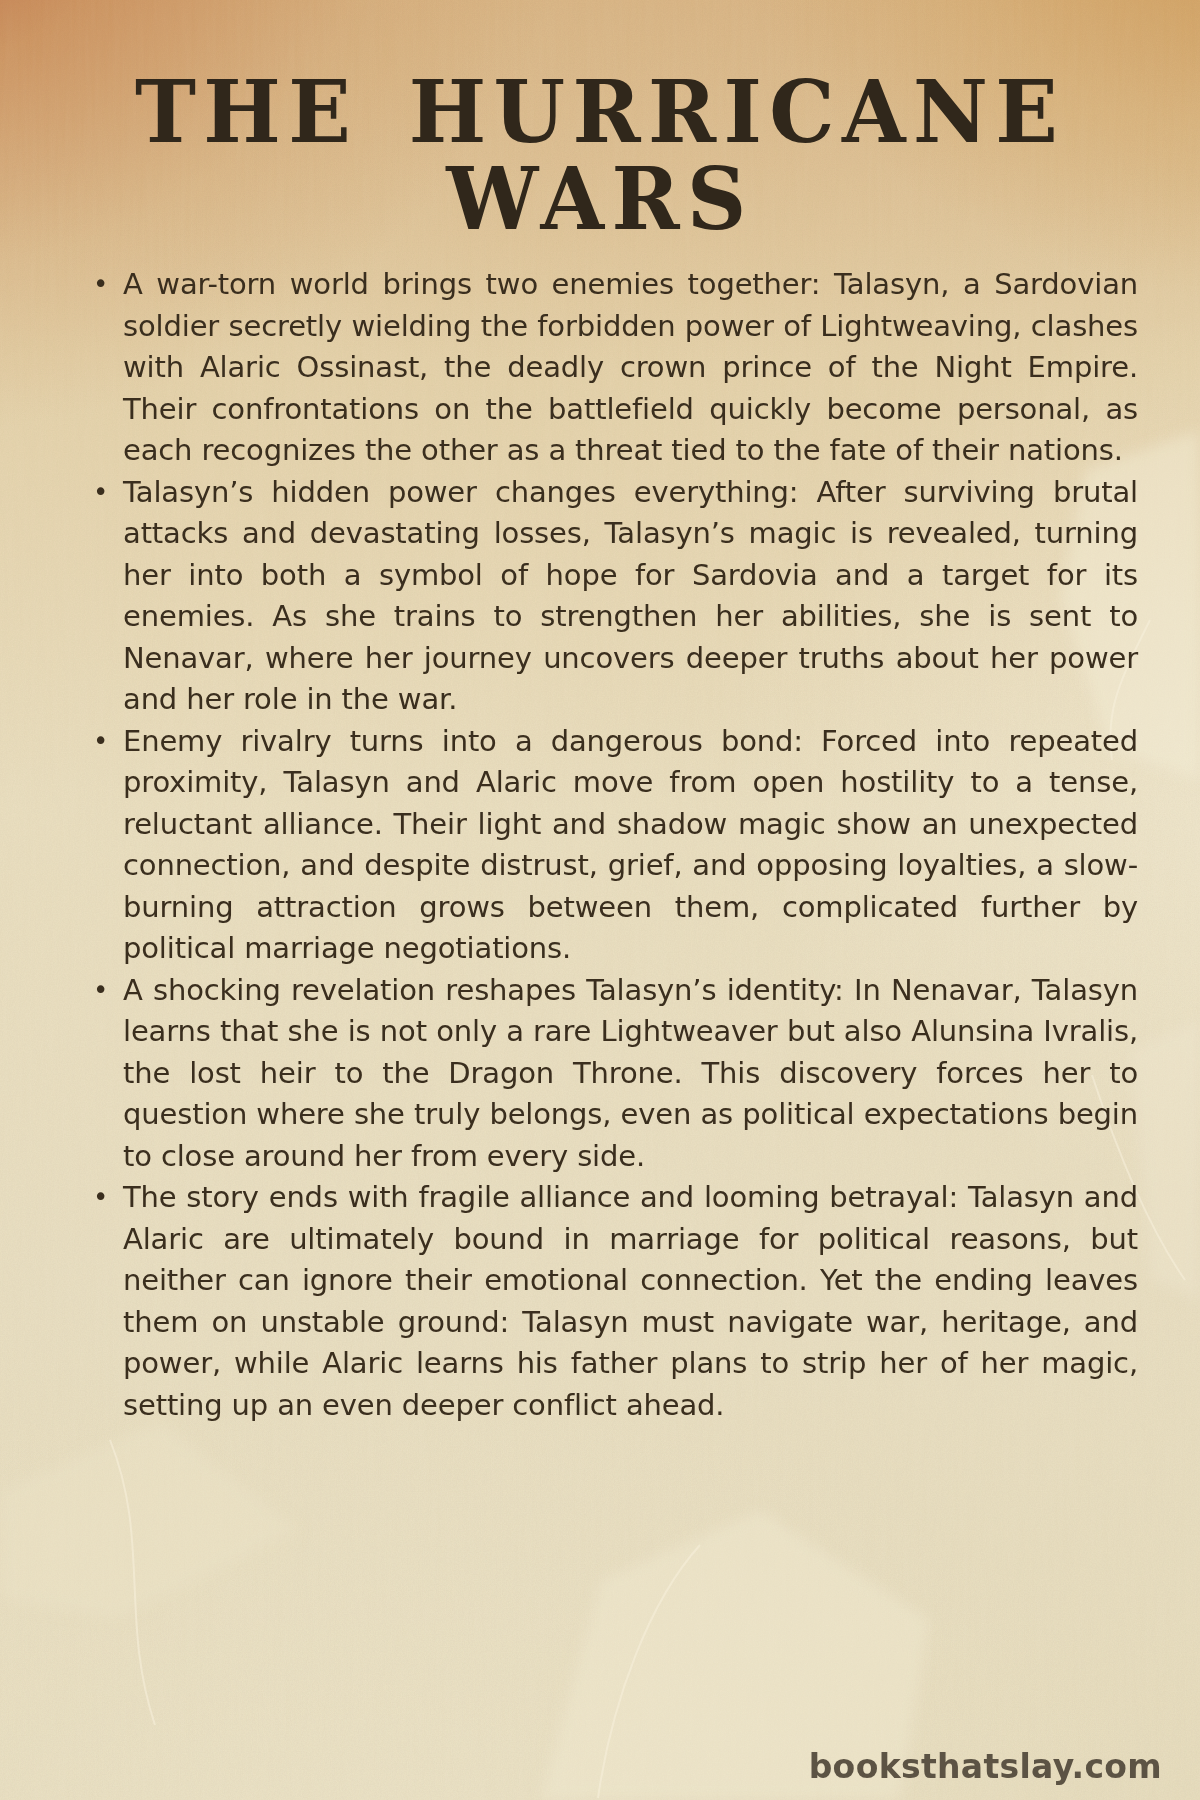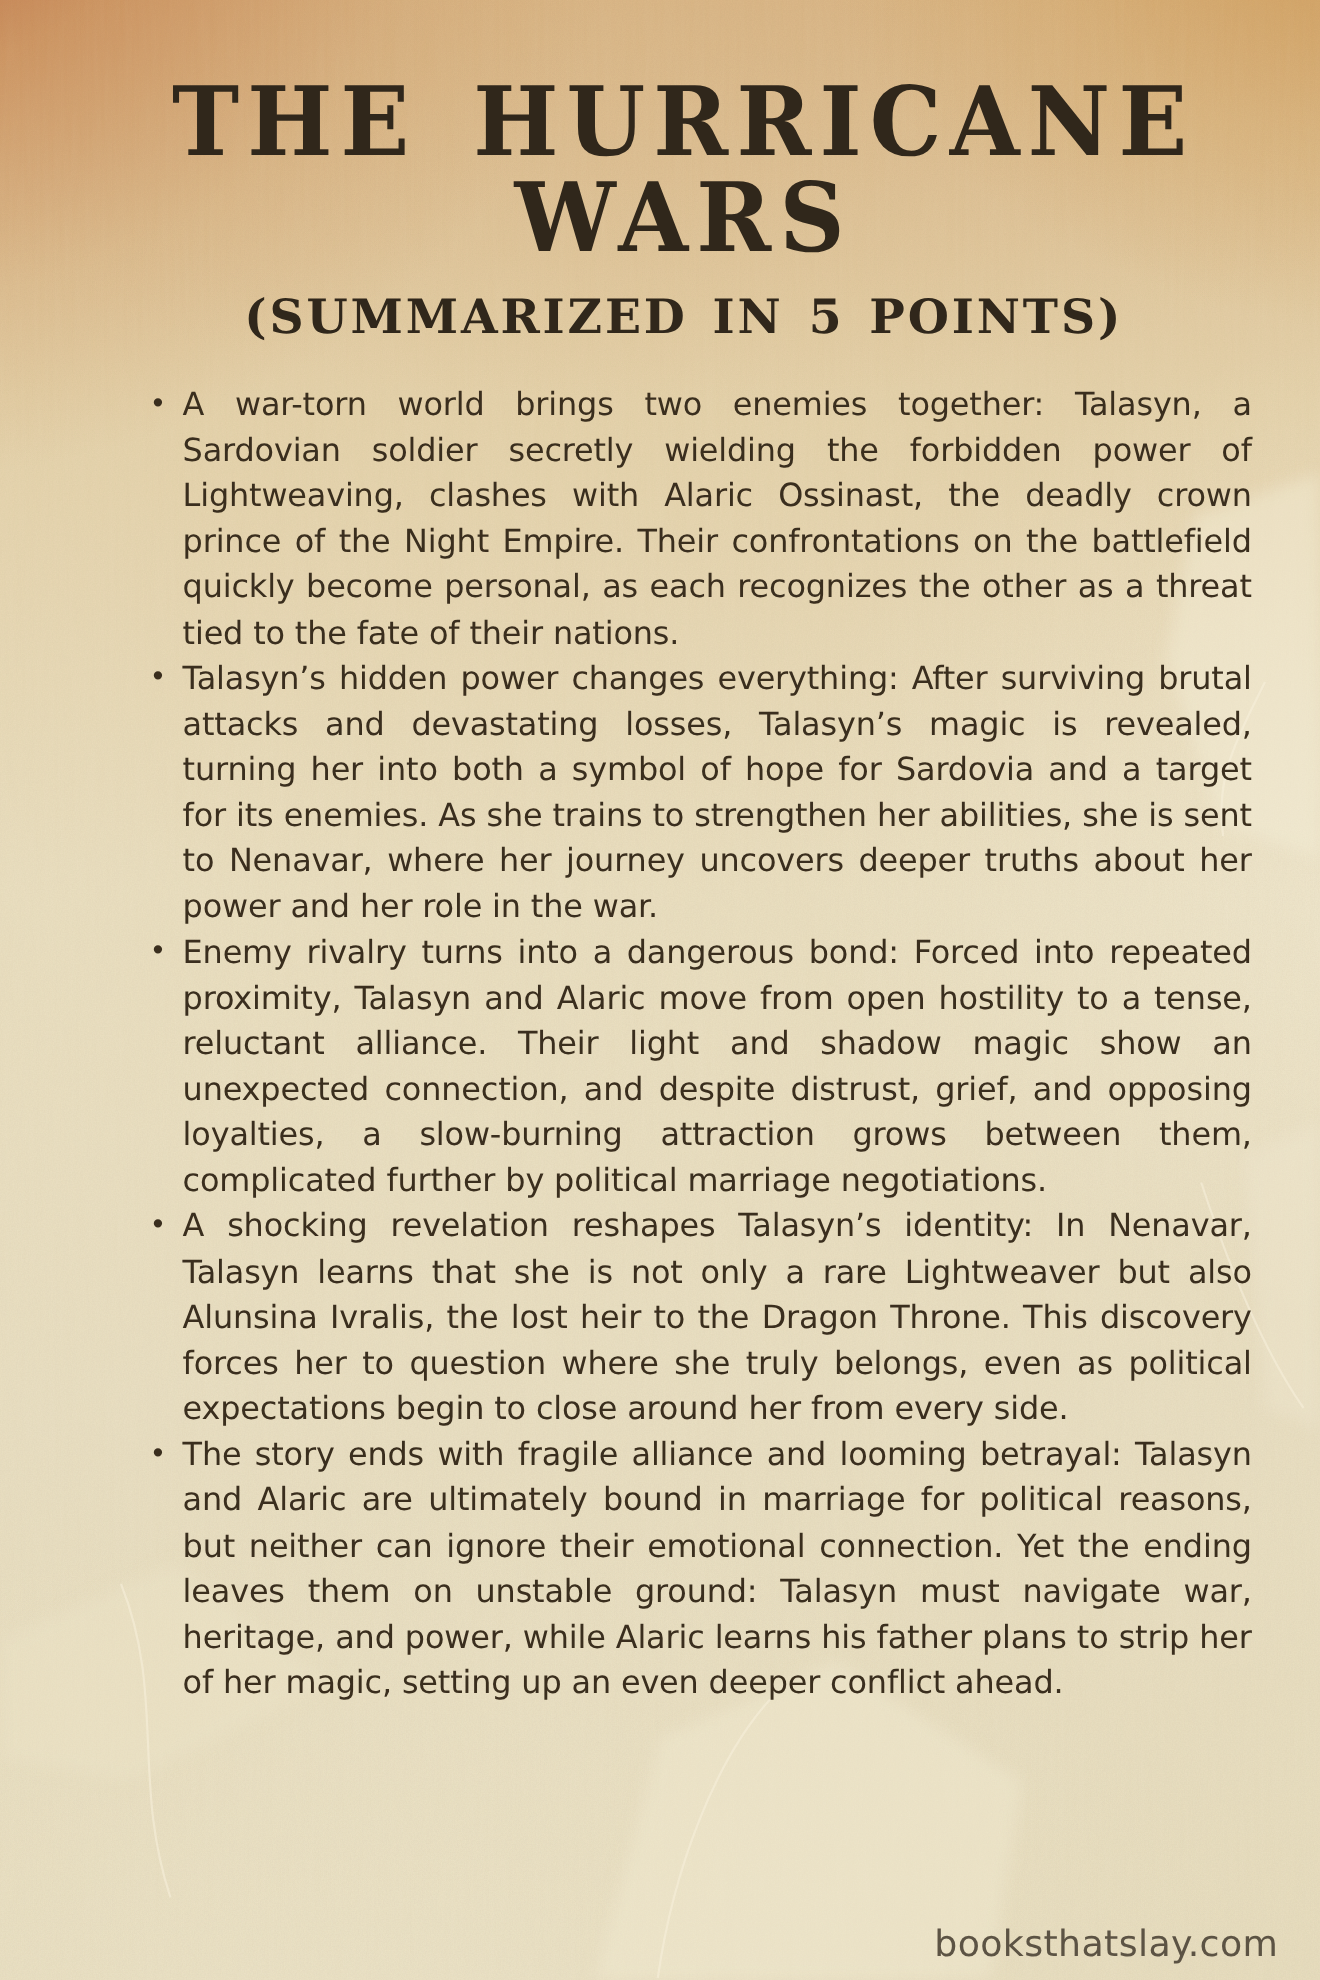--- a/index.html
+++ b/index.html
@@ -26,21 +26,20 @@
   svg.overlay {
     position: absolute;
     inset: 0;
     pointer-events: none;
   }
   svg.grain-layer rect.grain { mix-blend-mode: multiply; }
 
   .content {
     position: relative;
     z-index: 2;
-    margin-left: 43px;
   }
   header { text-align: center; }
   h1.title {
     margin: 0;
     padding-top: 64px;
     font-family: "DejaVu Serif", "Liberation Serif", serif;
     font-weight: 700;
     font-size: 82px;
     line-height: 1.0;
     letter-spacing: 0.09em;
@@ -81,21 +80,21 @@
     left: -30px;
     top: 0;
     font-size: 26px;
     color: #3a2e1e;
   }
   .watermark {
     position: absolute;
     right: 38px;
     bottom: 14px;
     z-index: 3;
-    font-weight: 400;
+    font-weight: 700;
     font-size: 33px;
     letter-spacing: 0.01em;
     color: #5c5344;
   }
 </style>
 </head>
 <body>
 
 <div class="page">
 
@@ -126,21 +125,20 @@
       <path d="M 155 1725 C 120 1620 150 1540 110 1440"></path>
       <path d="M 598 1798 C 612 1700 650 1600 700 1545"></path>
       <path d="M 1092 1075 C 1120 1160 1150 1230 1185 1280"></path>
       <path d="M 1150 620 C 1120 680 1105 710 1112 760"></path>
     </g>
   </svg>
 
   <div class="content">
     <header>
       <h1 class="title">THE HURRICANE WARS</h1>
-      <h2 class="subtitle">(SUMMARIZED IN 5 POINTS)</h2>
     </header>
 
     <main>
       <ul class="points">
           <li>A war-torn world brings two enemies together: Talasyn, a Sardovian soldier secretly wielding the forbidden power of Lightweaving, clashes with Alaric Ossinast, the deadly crown prince of the Night Empire. Their confrontations on the battlefield quickly become personal, as each recognizes the other as a threat tied to the fate of their nations.</li>
           <li>Talasyn’s hidden power changes everything: After surviving brutal attacks and devastating losses, Talasyn’s magic is revealed, turning her into both a symbol of hope for Sardovia and a target for its enemies. As she trains to strengthen her abilities, she is sent to Nenavar, where her journey uncovers deeper truths about her power and her role in the war.</li>
           <li>Enemy rivalry turns into a dangerous bond: Forced into repeated proximity, Talasyn and Alaric move from open hostility to a tense, reluctant alliance. Their light and shadow magic show an unexpected connection, and despite distrust, grief, and opposing loyalties, a slow-burning attraction grows between them, complicated further by political marriage negotiations.</li>
           <li>A shocking revelation reshapes Talasyn’s identity: In Nenavar, Talasyn learns that she is not only a rare Lightweaver but also Alunsina Ivralis, the lost heir to the Dragon Throne. This discovery forces her to question where she truly belongs, even as political expectations begin to close around her from every side.</li>
           <li>The story ends with fragile alliance and looming betrayal: Talasyn and Alaric are ultimately bound in marriage for political reasons, but neither can ignore their emotional connection. Yet the ending leaves them on unstable ground: Talasyn must navigate war, heritage, and power, while Alaric learns his father plans to strip her of her magic, setting up an even deeper conflict ahead.</li>
         </ul>

